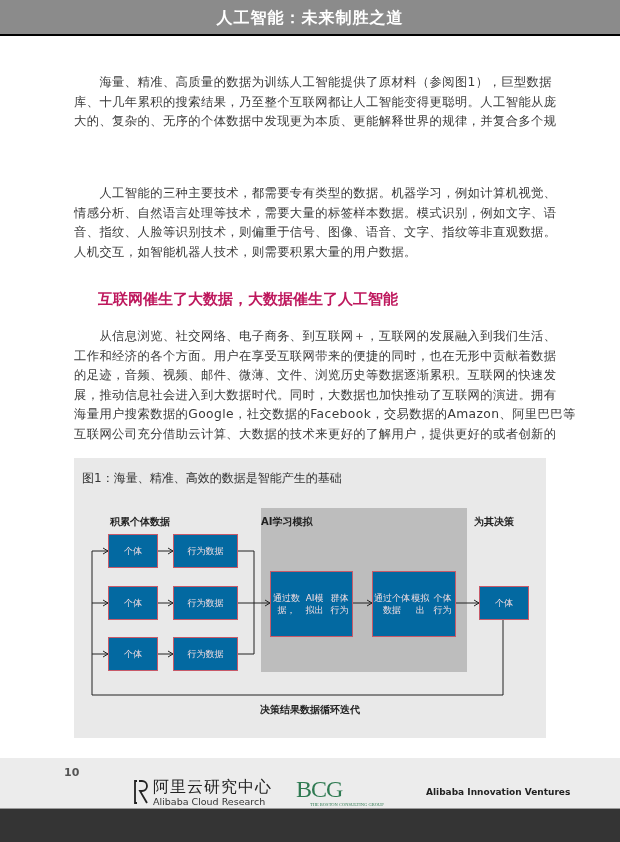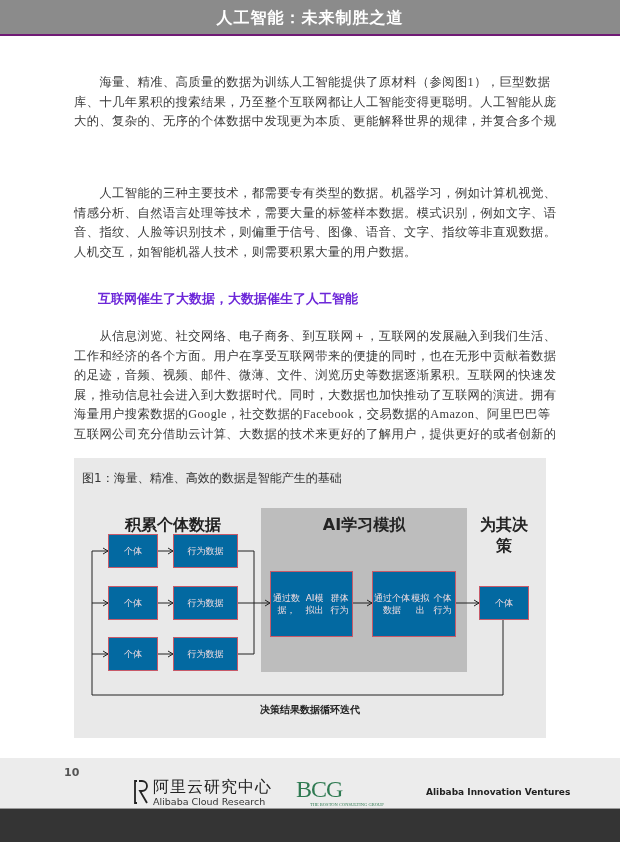--- a/index.html
+++ b/index.html
@@ -1,28 +1,28 @@
 <!DOCTYPE html>
 <html><head>
 <meta charset="utf-8">
 <style>
   html,body{margin:0;padding:0;}
   body{width:620px;height:842px;position:relative;background:#fff;overflow:hidden;
        font-family:"DejaVu Sans","Liberation Sans",sans-serif;color:#333;}
   .header{position:absolute;left:0;top:0;width:620px;height:34px;background:#8b8b8b;
-          border-bottom:2px solid #701a75;}
+          border-bottom:2px solid #000000;}
   .header .title{position:absolute;left:0;right:0;top:8px;text-align:center;color:#fff;
           font-size:16px;font-weight:bold;letter-spacing:1px;}
   .para{position:absolute;left:74px;width:472px;font-size:12.3px;line-height:19.5px;
         color:#3a3a3a;text-align:justify;letter-spacing:0.4px;}
-  .para .ln{display:block;white-space:nowrap;font-family:Liberation Serif, serif;}
-  .subhead{position:absolute;left:98px;top:290px;font-size:13px;font-weight:bold;color:#6d28d9;}
+  .para .ln{display:block;white-space:nowrap;}
+  .subhead{position:absolute;left:98px;top:290px;font-size:15px;font-weight:bold;color:#be185d;}
   .figure{position:absolute;left:74px;top:458px;width:472px;height:280px;background:#e9e9e9;}
   .fig-title{position:absolute;left:82px;top:470px;font-size:12px;color:#333;}
-  .grp-label{position:absolute;font-size:16px;font-weight:bold;color:#222;text-align:center;}
+  .grp-label{position:absolute;font-size:10px;font-weight:bold;color:#222;}
   .ai-block{position:absolute;left:261px;top:508px;width:206px;height:164px;background:#bdbdbd;}
   .box{position:absolute;background:#0369a1;color:#f6dfe2;font-size:9px;display:flex;
        align-items:center;justify-content:center;text-align:center;line-height:12px;
        box-shadow:0 0 0 1px #c85a69;}
   svg.wires{position:absolute;left:0;top:0;}
   .loop-label{position:absolute;left:0;width:620px;top:703px;text-align:center;font-size:10px;
               font-weight:bold;color:#222;}
   .footer{position:absolute;left:0;top:758px;width:620px;height:50px;background:#ececec;}
   .bottom-bar{position:absolute;left:0;top:808px;width:620px;height:34px;background:#343434;
               border-top:1px solid #9a9a9a;}

